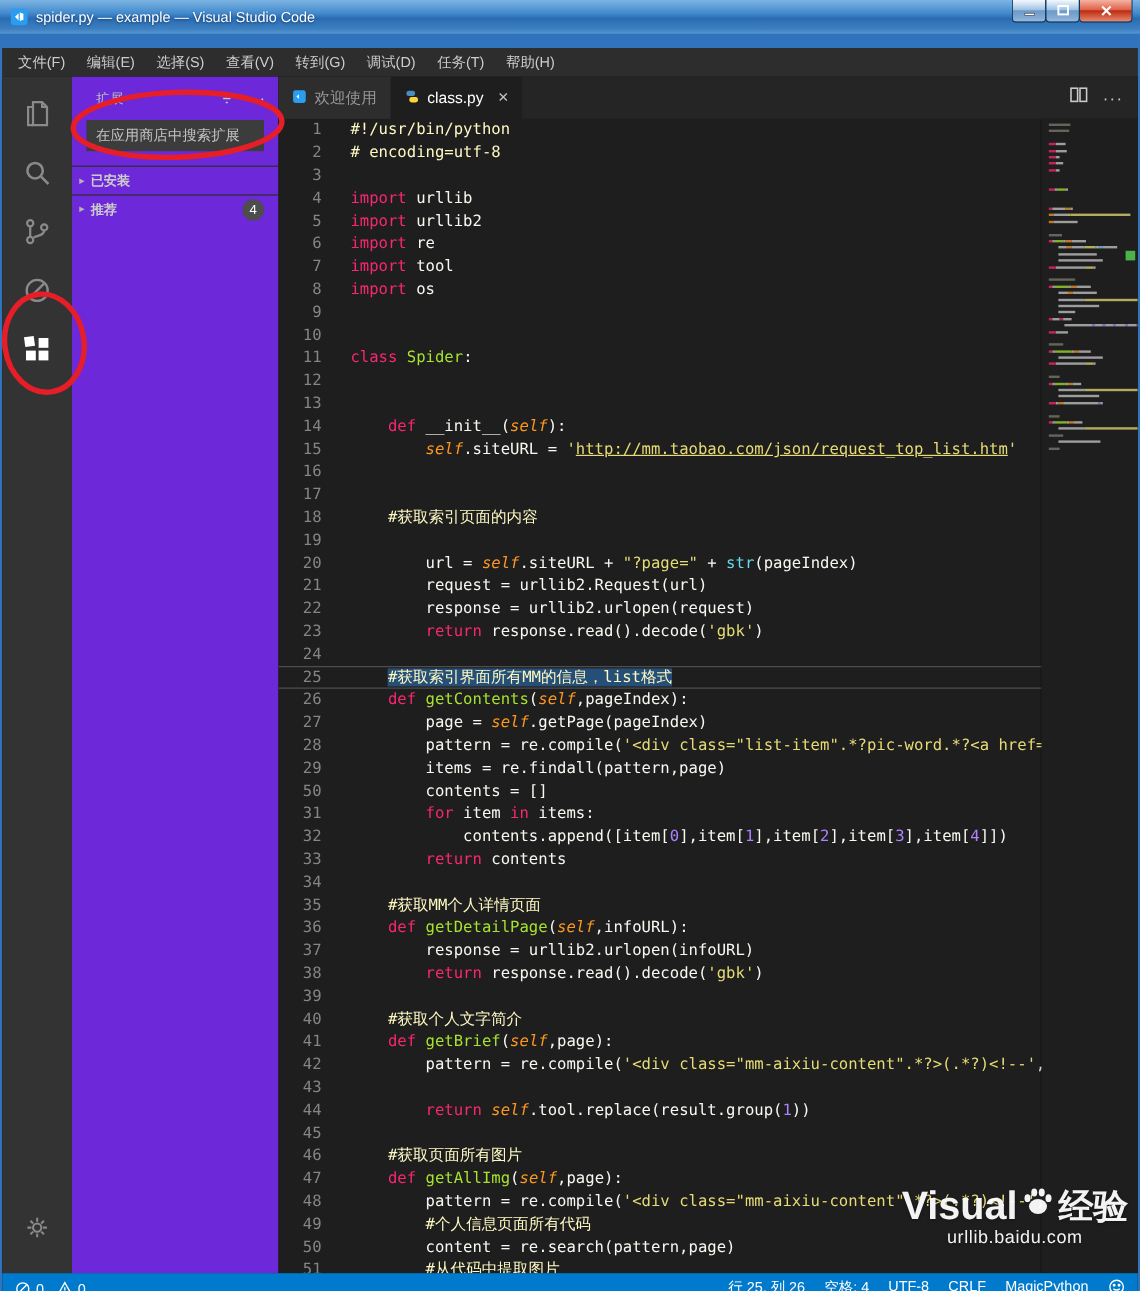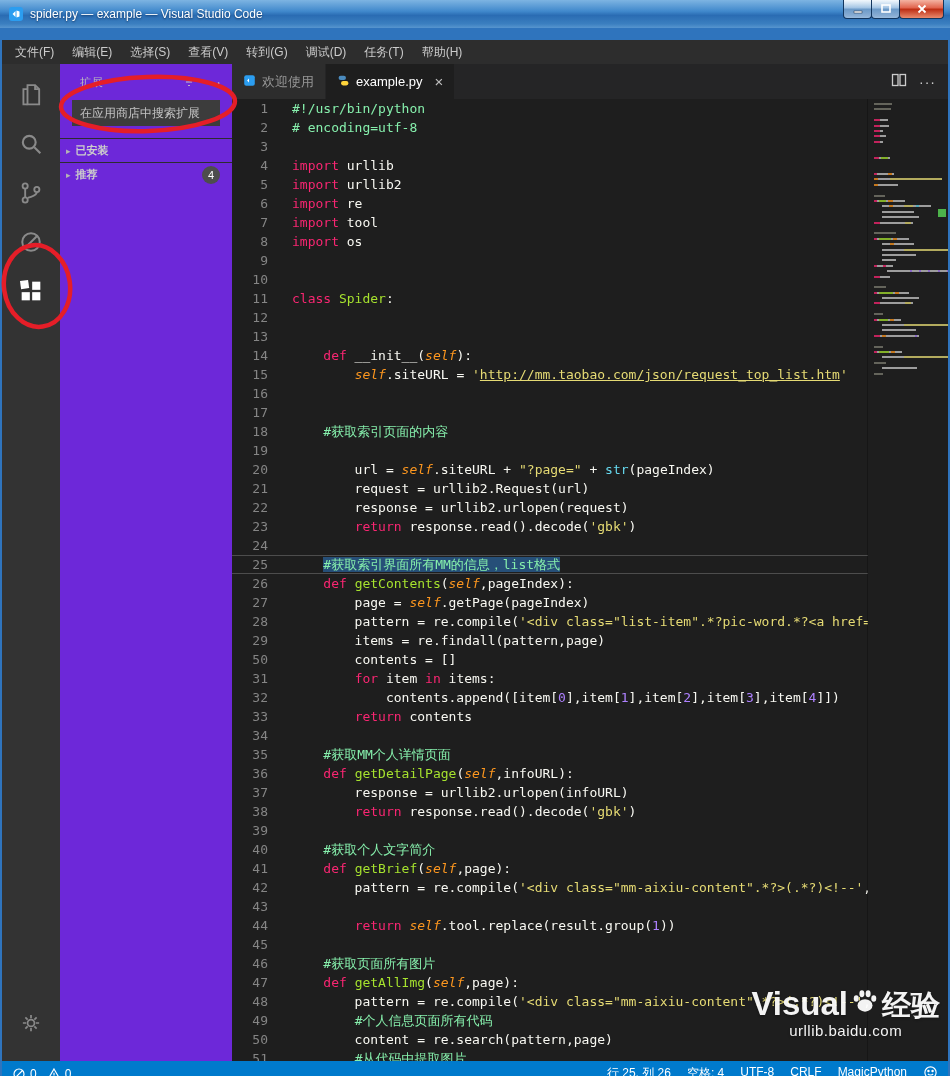--- a/index.html
+++ b/index.html
@@ -60,21 +60,21 @@
     font-size:13px;white-space:pre}
   .code-row.current{box-shadow:inset 0 1px 0 rgba(200,200,200,.28),inset 0 -1px 0 rgba(200,200,200,.28)}
   .ln{flex:none;width:36px;text-align:right;color:#858585}
   .ctext{margin-left:24px;color:#f8f8f2}
   .tk-d{color:#f8f8f2}
   .tk-k{color:#f92672}
   .tk-fn{color:#a6e22e}
   .tk-str{color:#e6db74}
   .tk-slf{color:#fd971f;font-style:italic}
   .tk-num{color:#ae81ff}
-  .tk-com{color:#86efac}
+  .tk-com{color:#fef9c3}
   .tk-url{color:#e6db74;text-decoration:underline}
   .tk-bi{color:#66d9ef;}
   .tk-sel{background:#264f78}
 
   .minimap{position:absolute;top:0;right:0;width:80px;height:100%;background:#1e1e1e;z-index:5;
     padding:4px 3px 0 6px;box-shadow:-1px 0 0 rgba(0,0,0,.25)}
   .mm-row{height:2px;margin-bottom:3.4px;display:flex}
   .mm-row span{height:2px;opacity:.75;flex:none}
   .mm-marker{position:absolute;right:2px;top:110px;width:8px;height:8px;background:#4db24a;z-index:6}
 
@@ -219,21 +219,21 @@
                   <rect x="1.5" y="1.5" width="13" height="13" rx="2.5" fill="#2b9df0"></rect>
                   <path d="M5 8l2.4-2.4v4.8z" fill="#fff"></path>
                 </svg></span>
               <span class="tab-label">欢迎使用</span>
             </div>
             <div class="tab active">
               <span class="tab-icon"><svg width="13" height="13" viewBox="0 0 16 16">
                   <rect x="2" y="2" width="9" height="5.5" rx="2.5" fill="#4b8bbe"></rect>
                   <rect x="5" y="8.5" width="9" height="5.5" rx="2.5" fill="#ffd43b"></rect>
                 </svg></span>
-              <span class="tab-label">example.py</span>
+              <span class="tab-label">class.py</span>
               <span class="tab-close">×</span>
             </div>
           </div>
         <div class="tab-actions">
           <span>
             <svg width="16" height="16" viewBox="0 0 16 16" fill="none" stroke="currentColor" stroke-width="1.3">
                 <rect x="1.5" y="2.5" width="5.5" height="11"></rect>
                 <rect x="9" y="2.5" width="5.5" height="11"></rect>
               </svg>
           </span>

